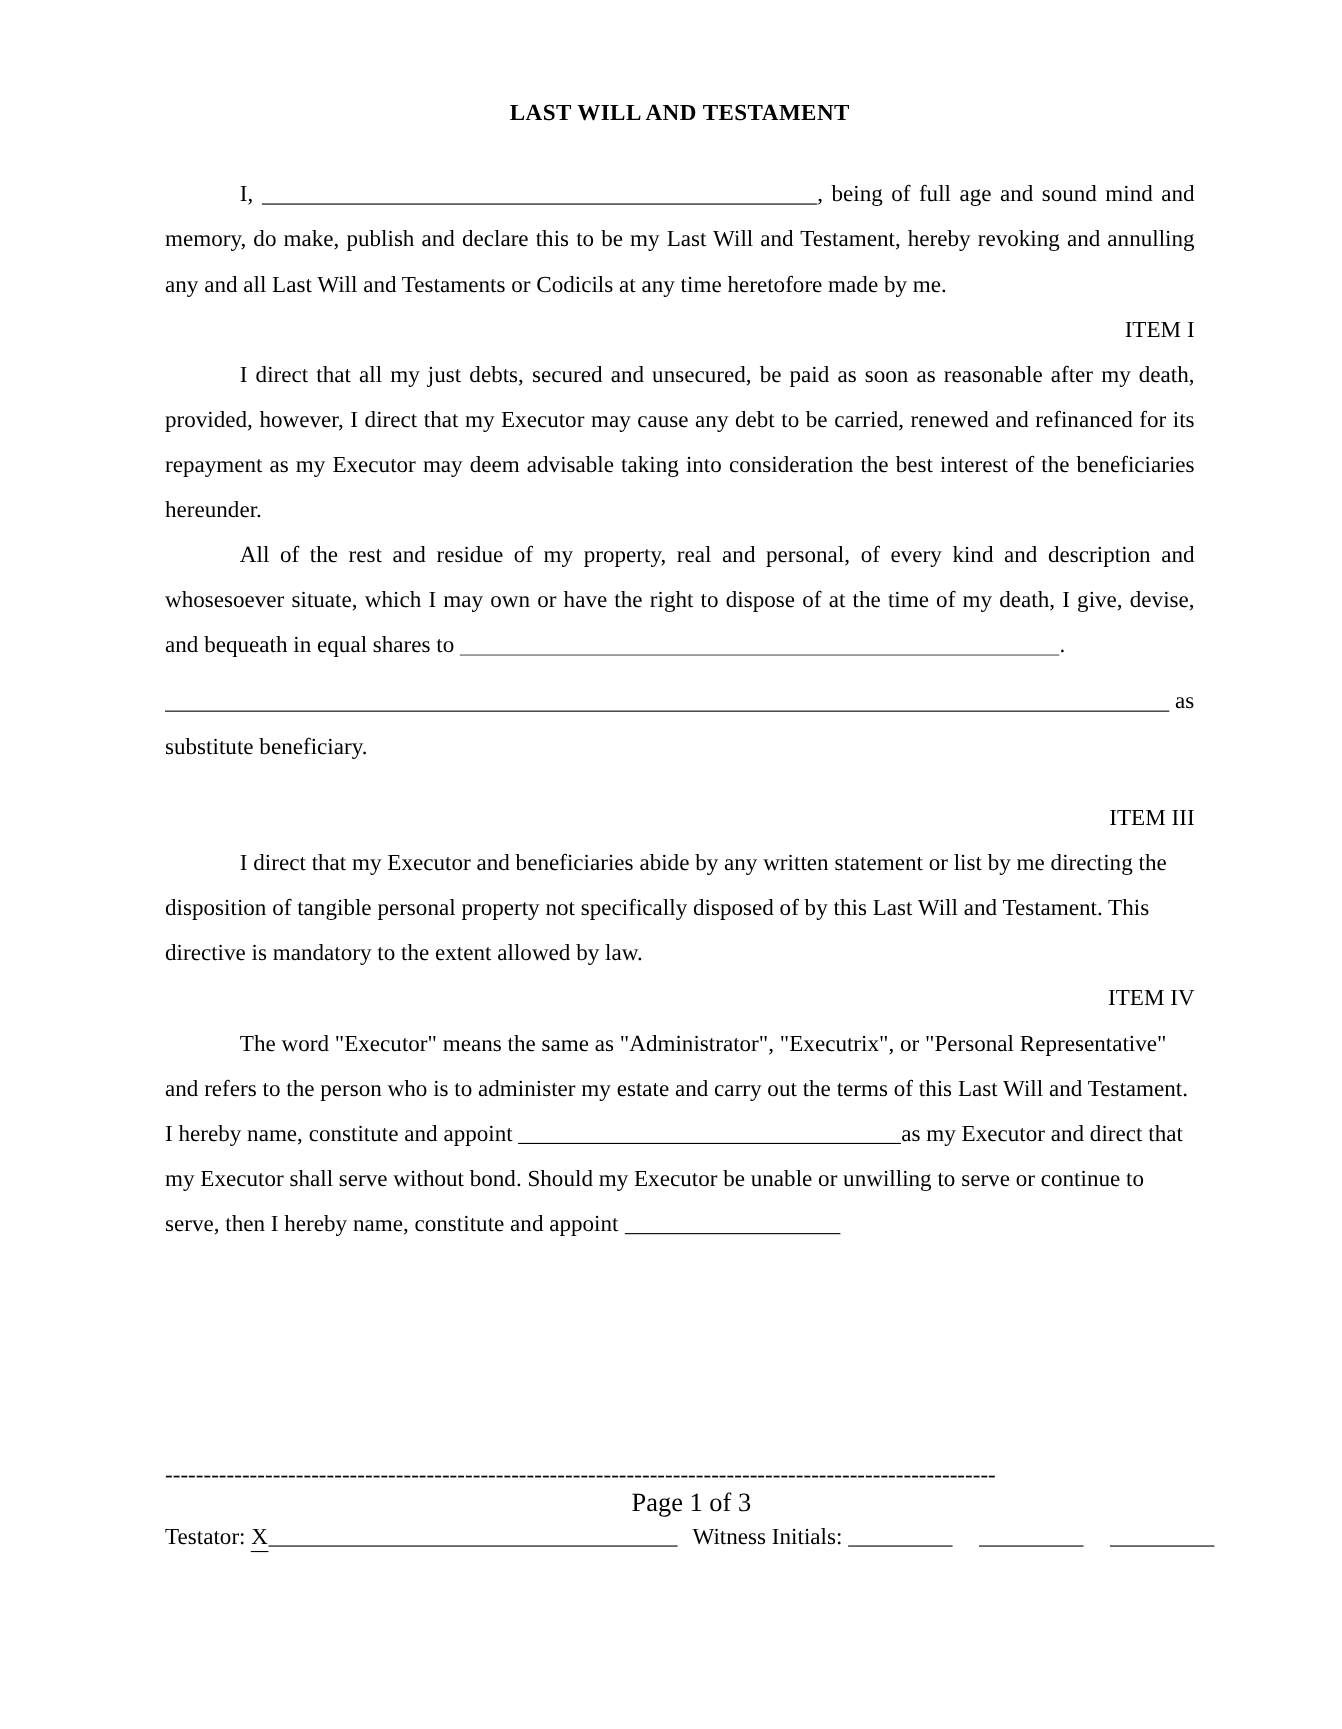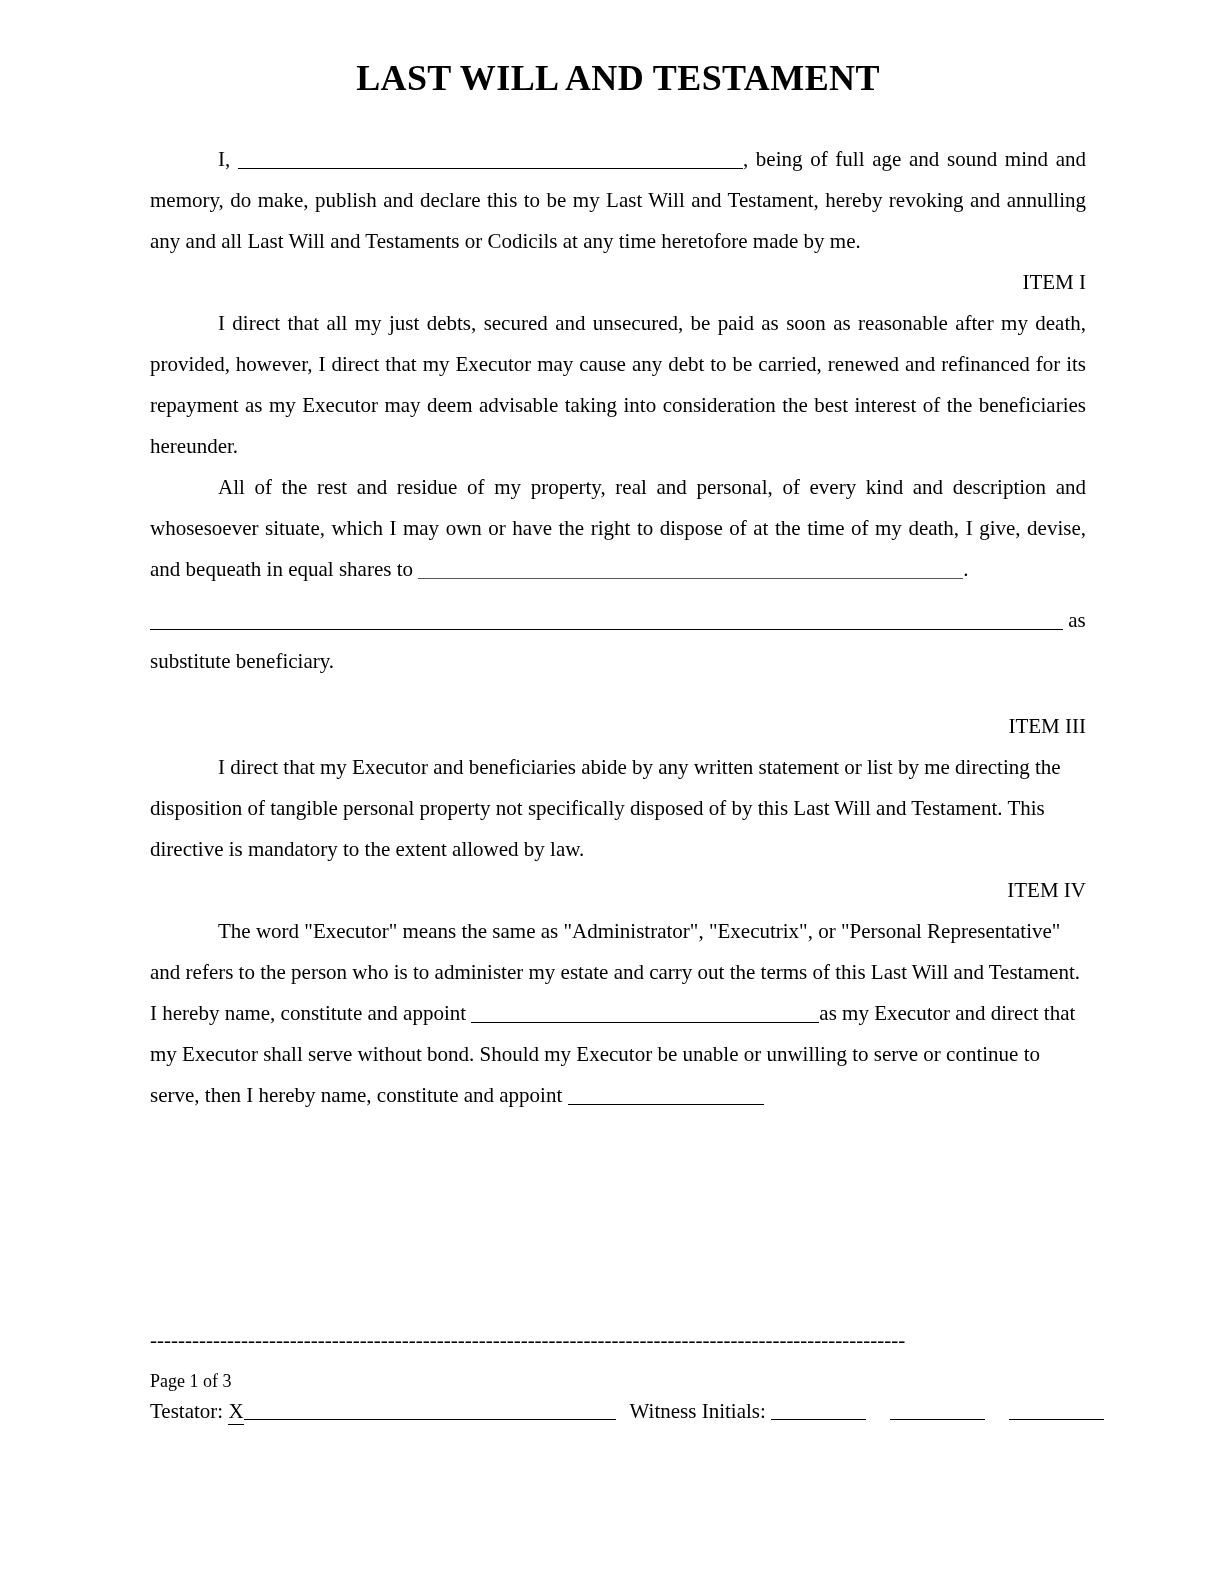--- a/index.html
+++ b/index.html
@@ -22,26 +22,26 @@
   }
   .content {
     position: absolute;
     left: 150px;
     top: 0;
     width: 936px;
   }
 
   
   .doc-title {
-    font-size: 36px;
+    font-size: 21px;
     font-weight: bold;
     text-align: center;
     letter-spacing: 0.4px;
     margin: 0;
-    padding-top: 60px;
+    padding-top: 92px;
     line-height: 1.0;
   }
 
   
   .item-heading {
     font-size: 21px;
     font-weight: normal;
     text-align: right;
     margin: 0;
     line-height: 41px;
@@ -99,24 +99,24 @@
   .dash-rule {
     font-size: 21px;
     line-height: 20px;
     letter-spacing: 0px;
     white-space: nowrap;
     overflow: hidden;
     height: 22px;
     font-family: "Liberation Serif", "DejaVu Serif", serif;
   }
   .page-num {
-    font-size: 18px;
+    font-size: 24px;
     line-height: 30px;
+    text-align: center;
     width: 957px;
-    margin-top: 14px;
   }
   .sig-row {
     font-size: 21px;
     line-height: 30px;
     white-space: nowrap;
     position: relative;
   }
   .testator-label { }
   .testator-x {
     border-bottom: 1.5px solid #000;

